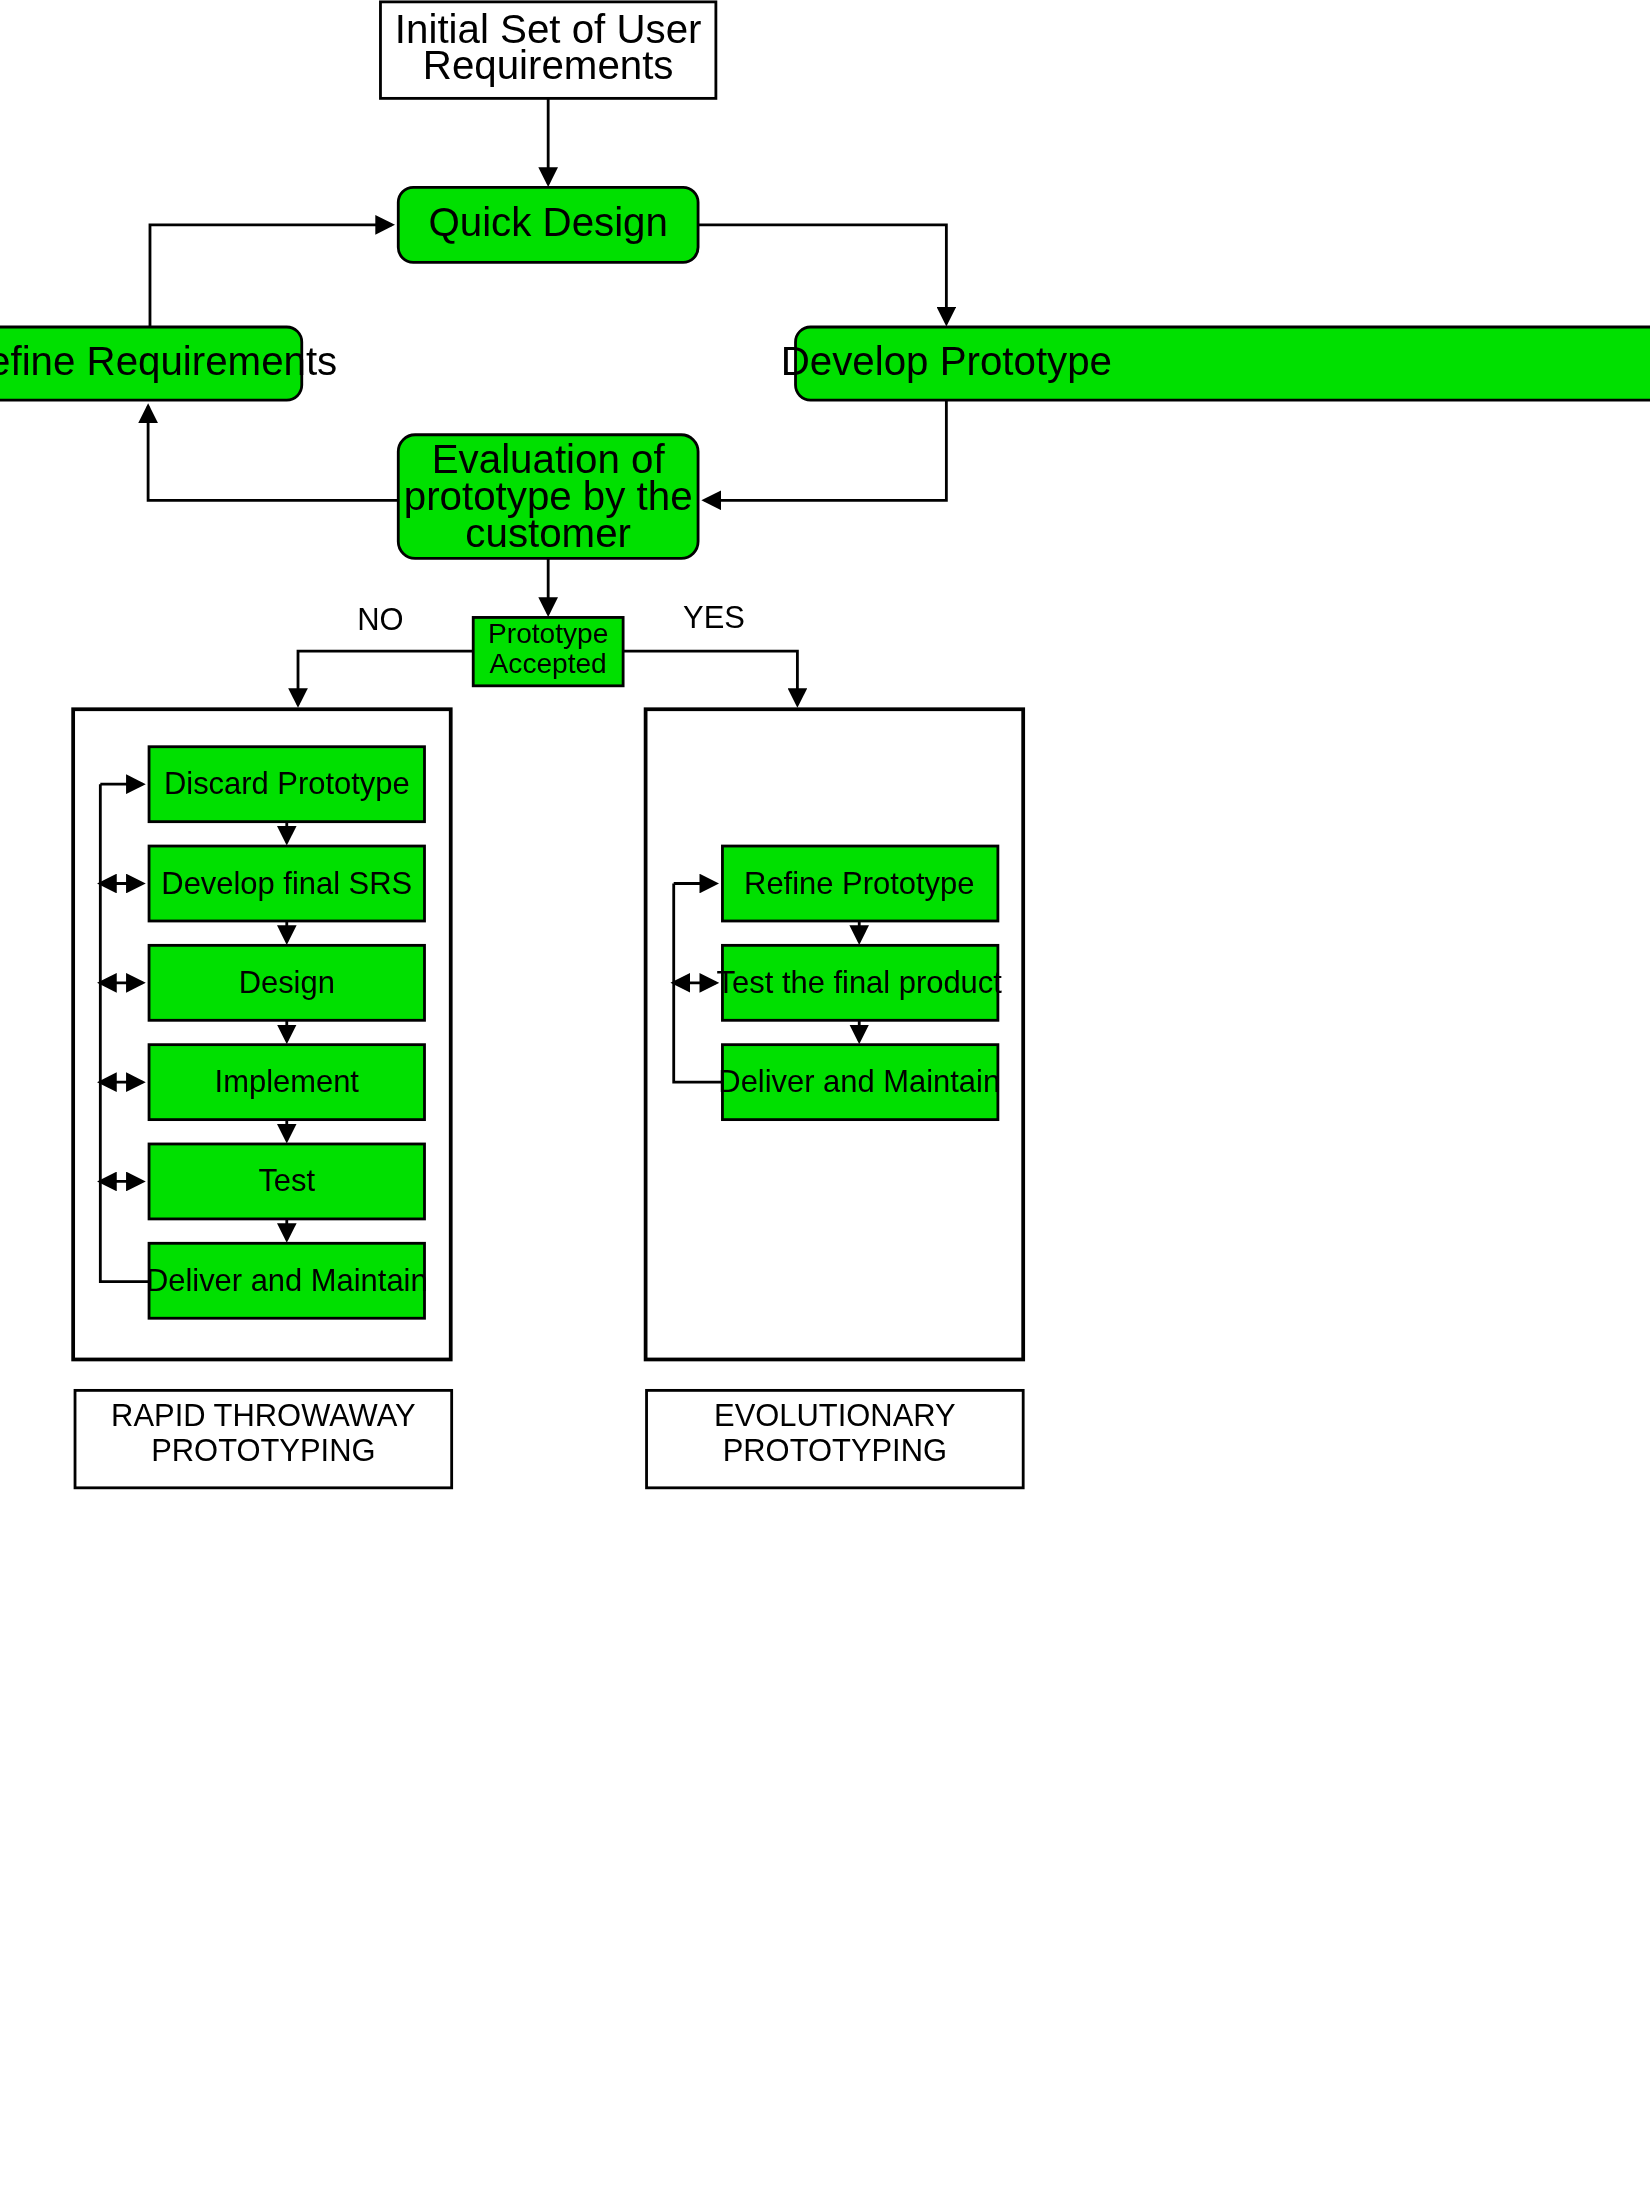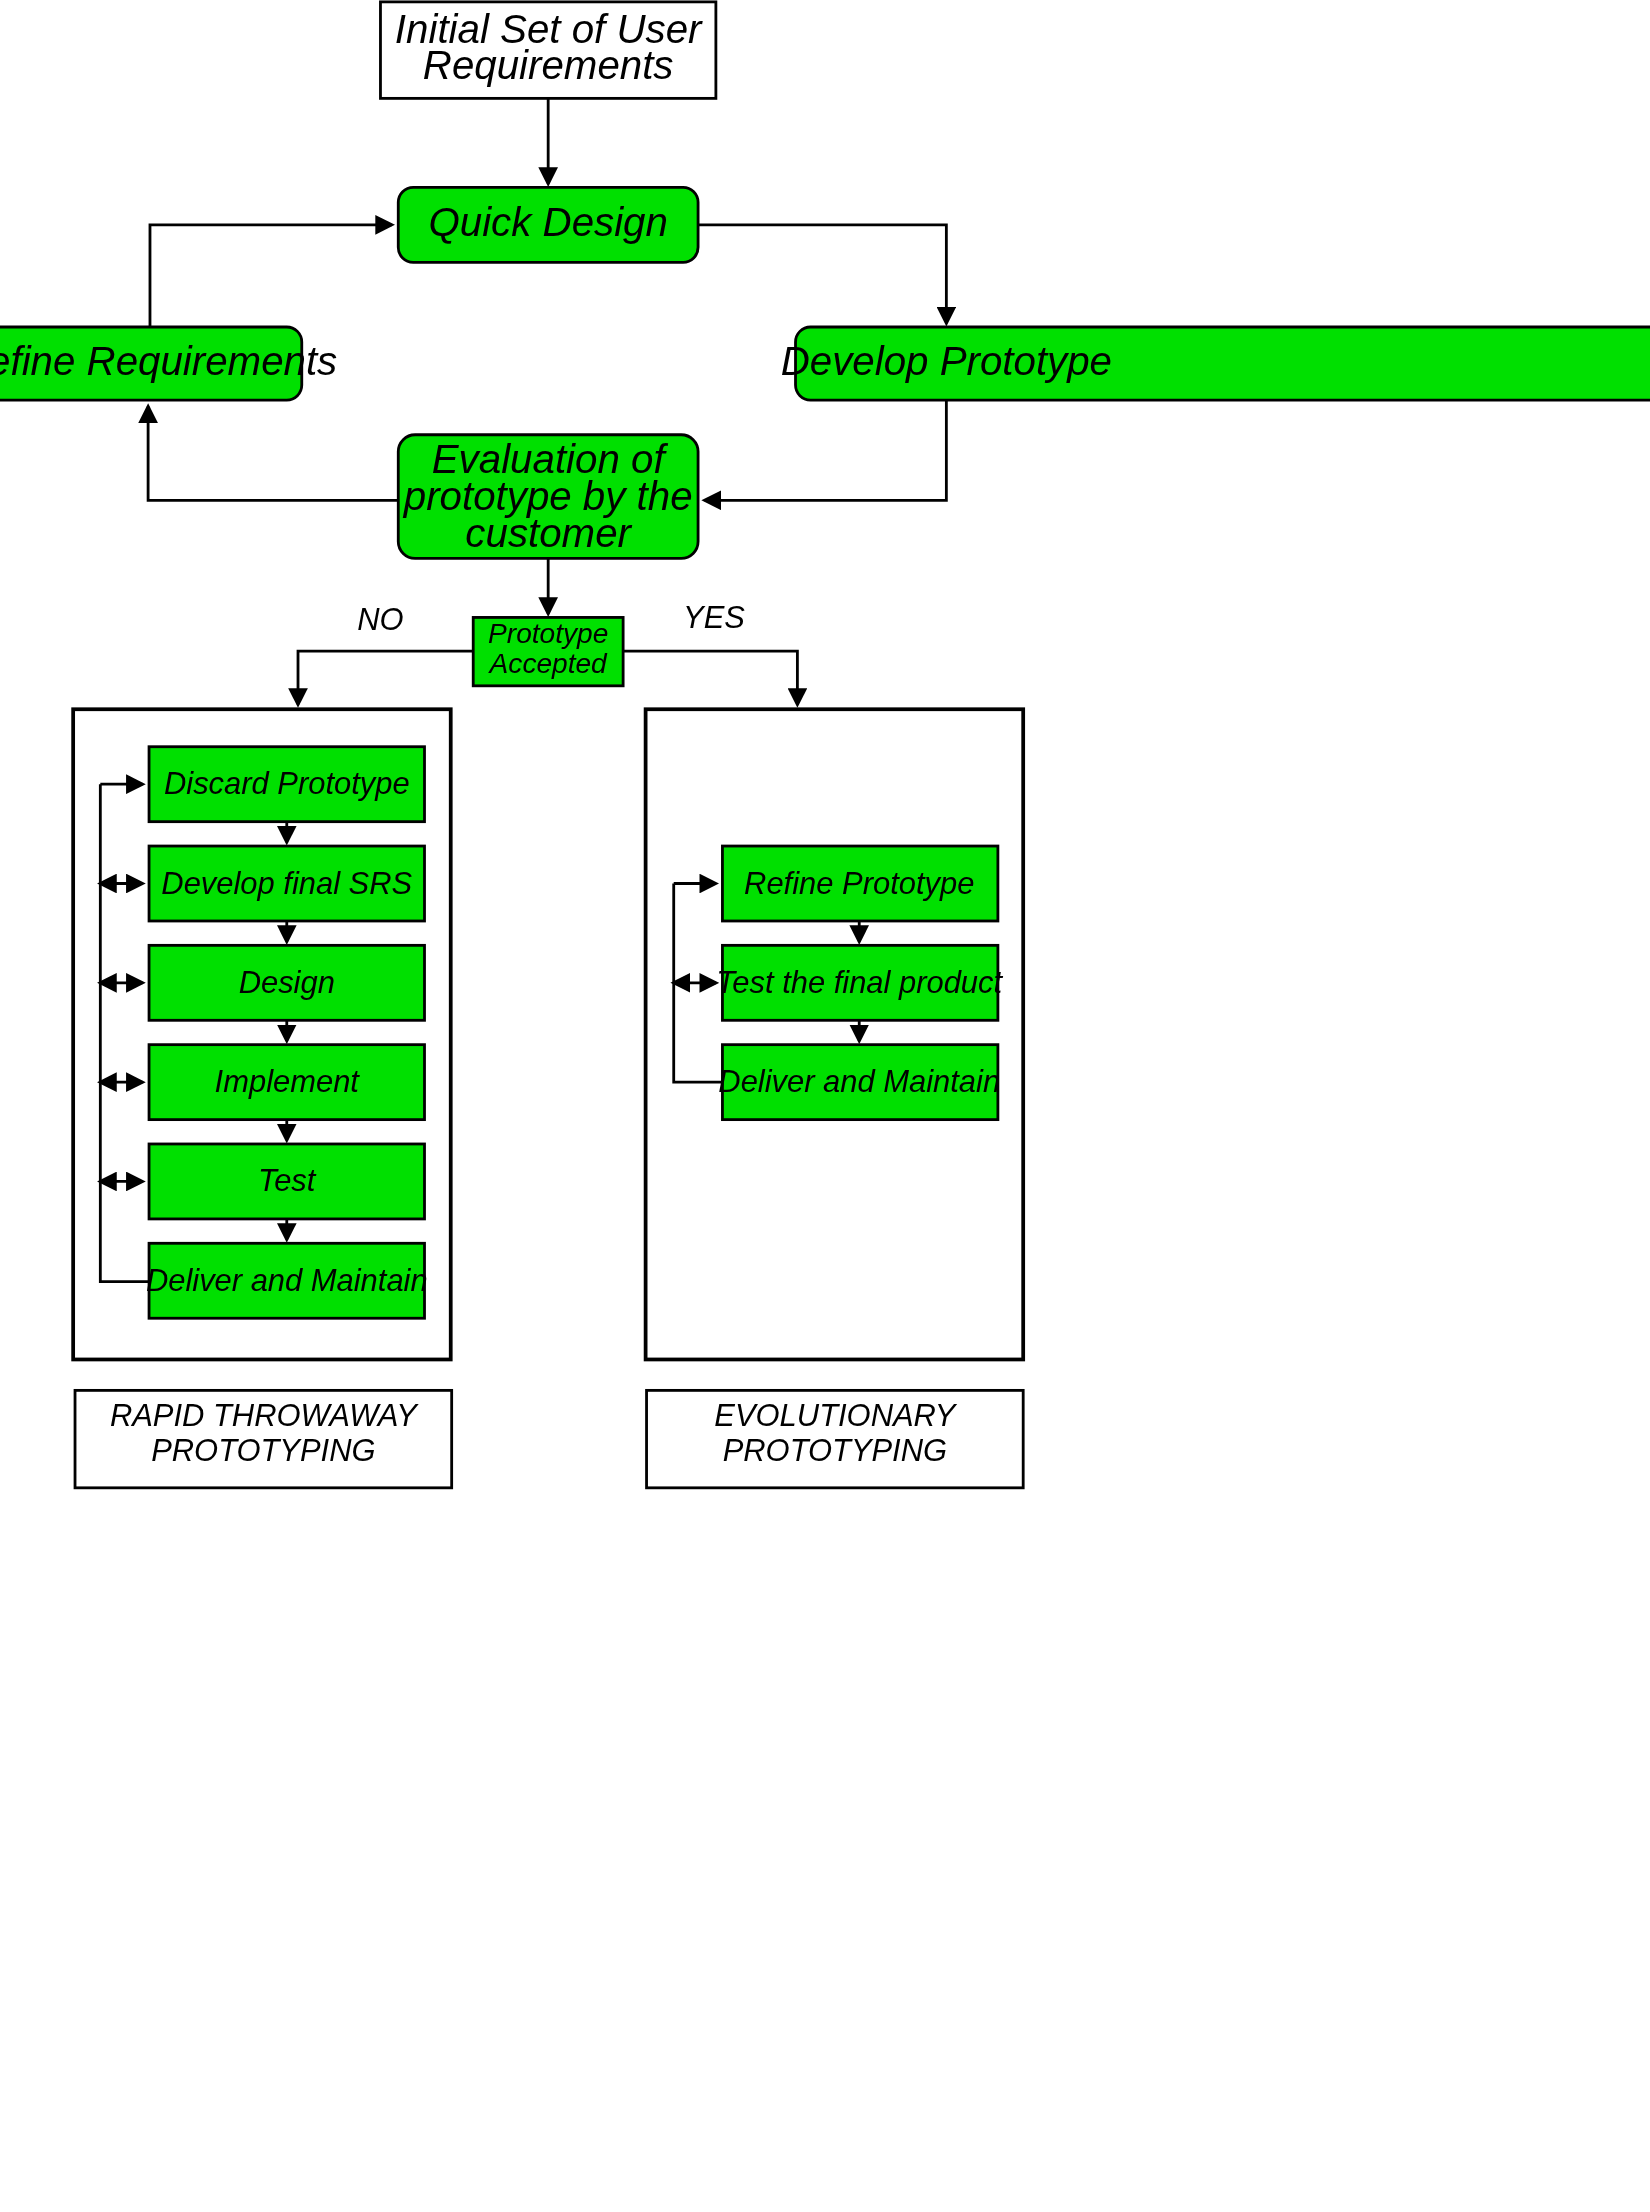--- a/index.html
+++ b/index.html
@@ -10,21 +10,20 @@
   body {
     width: 1651px;
     height: 2213px;
     font-family: "Liberation Sans", sans-serif;
     overflow: hidden;
   }
   #diagram-root {
     position: relative;
     width: 1651px;
     height: 2213px;
-    font-style: italic;
   }
   svg.flow {
     display: block;
     width: 1651px;
     height: 2213px;
   }
   .node-rect {
     stroke: #000000;
     stroke-width: 3;
   }

